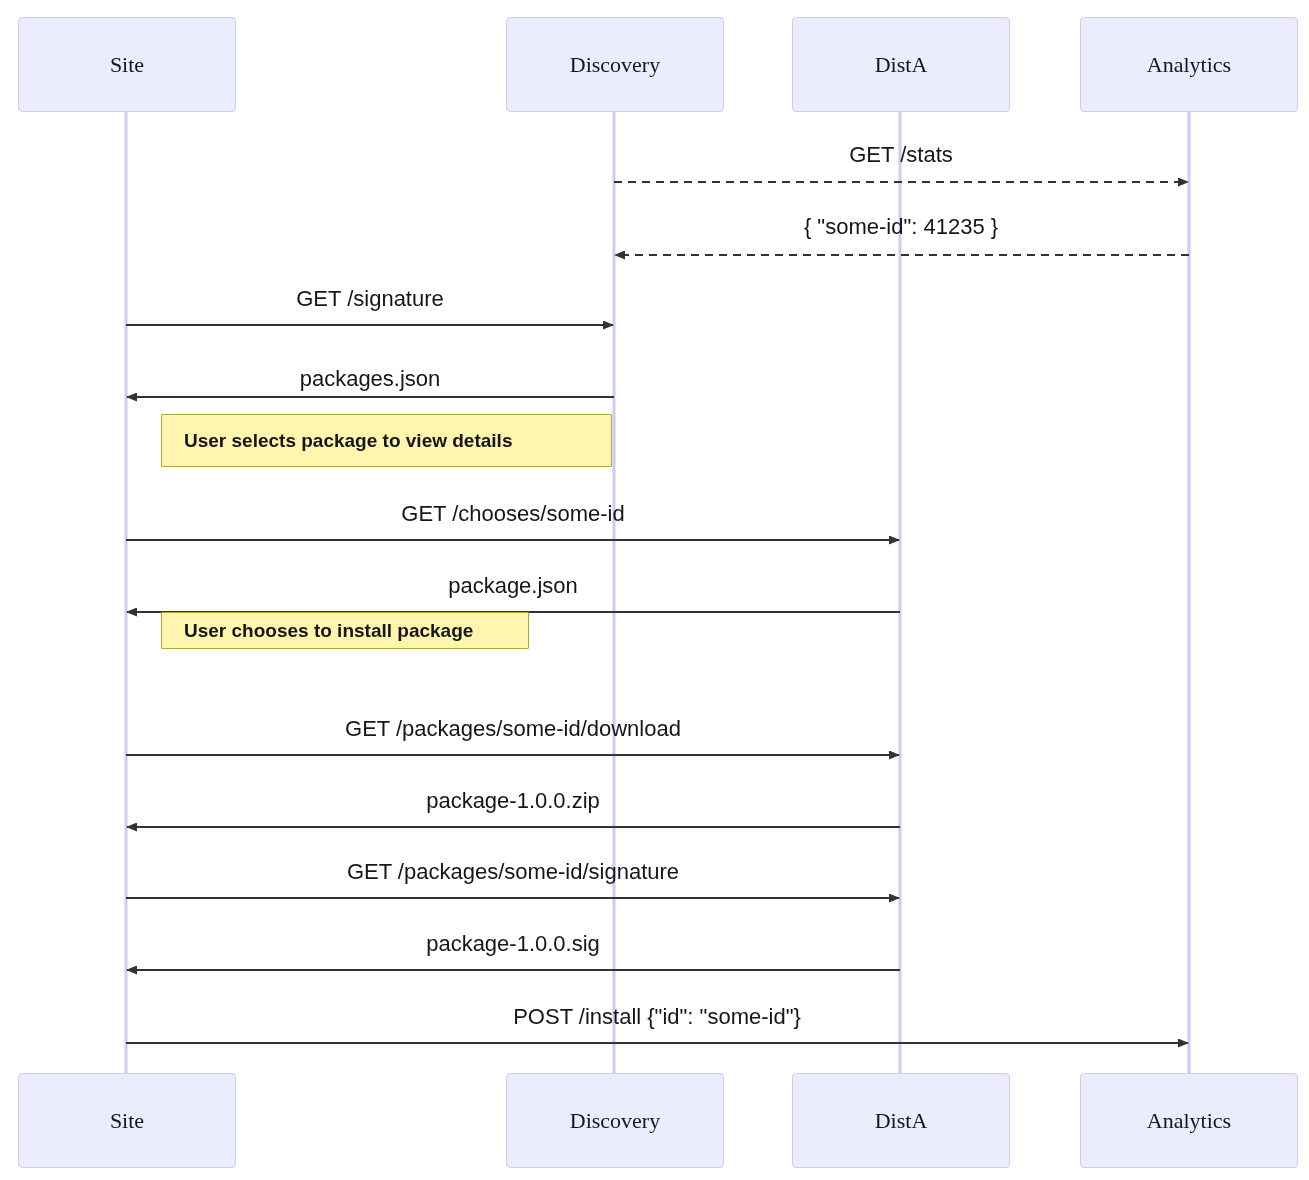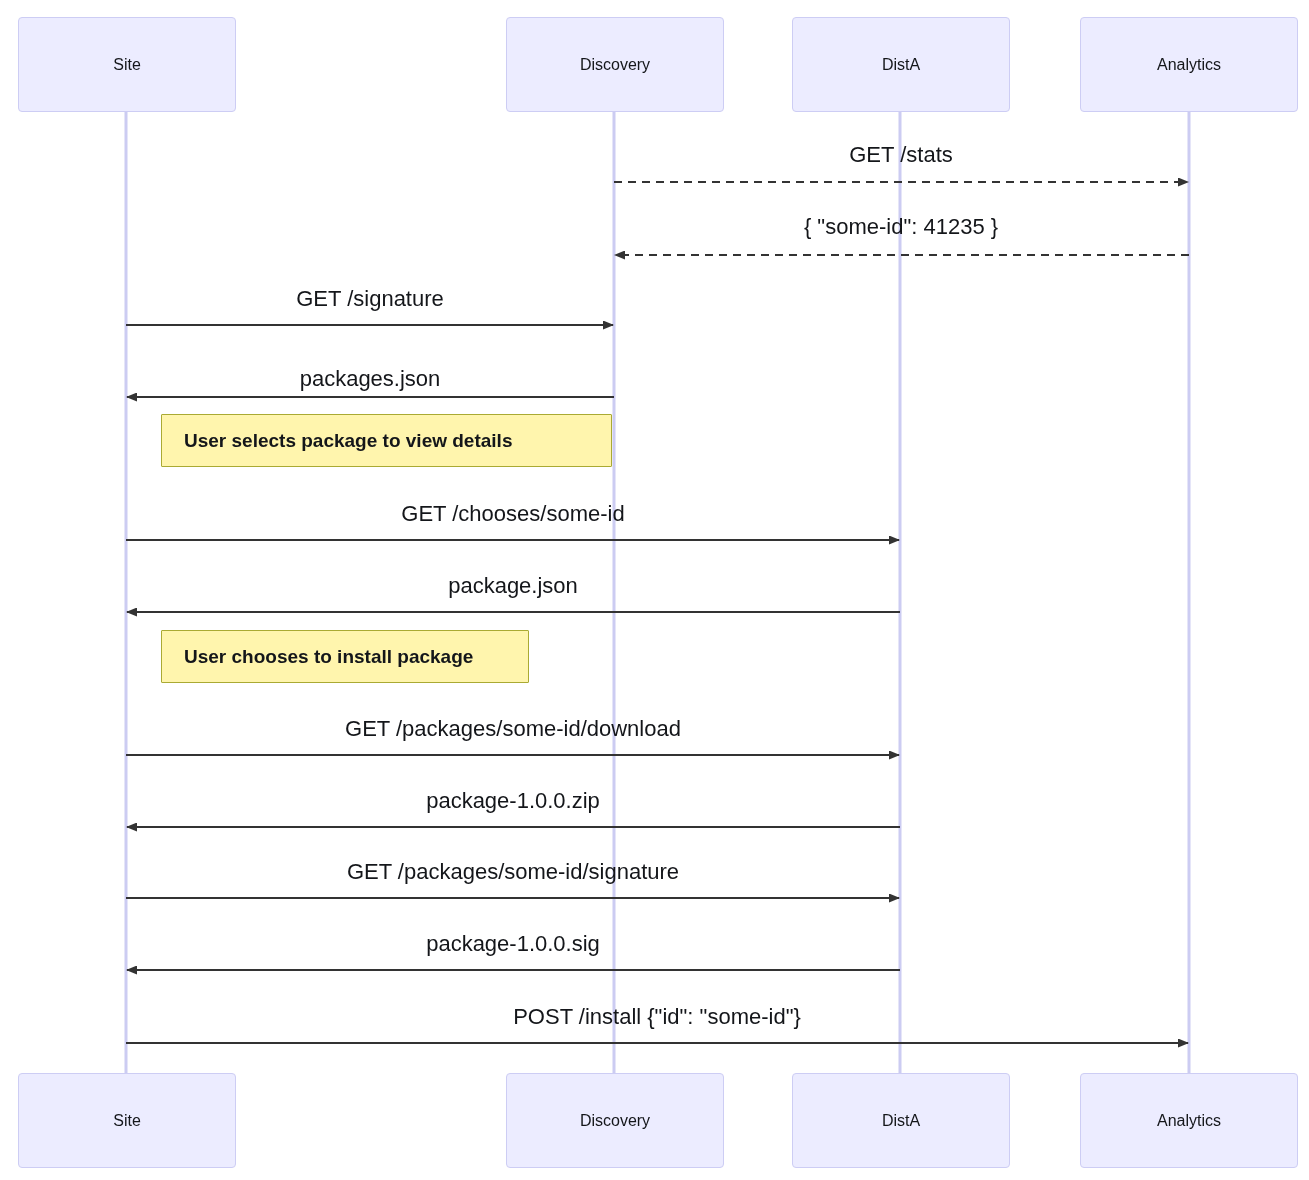--- a/index.html
+++ b/index.html
@@ -31,23 +31,23 @@
     position: absolute;
     box-sizing: border-box;
     background: #ECECFF;
     border: 1px solid #CDCDF4;
     border-radius: 4px;
     display: flex;
     align-items: center;
     justify-content: center;
   }
   .actor-label {
-    font-size: 16px;
+    font-size: 22px;
     color: #14161a;
-    font-family: Liberation Sans, sans-serif;
+    font-family: Liberation Serif, serif;
     line-height: 1;
     white-space: nowrap;
   }
   
   .msg-label {
     position: absolute;
     font-size: 22px;
     color: #14161a;
     white-space: nowrap;
     transform: translateX(-50%);
@@ -135,21 +135,21 @@
       <div class="msg-label" style="left: 513px; top: 790px;">package-1.0.0.zip</div>
       <div class="msg-label" style="left: 513px; top: 861px;">GET /packages/some-id/signature</div>
       <div class="msg-label" style="left: 513px; top: 933px;">package-1.0.0.sig</div>
       <div class="msg-label" style="left: 657px; top: 1006px;">POST /install {"id": "some-id"}</div>
     </div>
 
   <div id="notes">
       <div class="note-box" style="left: 161px; top: 414px; width: 451px; height: 53px;">
         <span class="note-label">User selects package to view details</span>
       </div>
-      <div class="note-box" style="left: 161px; top: 630px; width: 368px; height: 53px;">
+      <div class="note-box" style="left: 161px; top: 612px; width: 368px; height: 37px;">
         <span class="note-label">User chooses to install package</span>
       </div>
     </div>
 
   <div id="actors-bottom">
       <div class="actor-box" style="left: 18px; top: 1073px; width: 218px; height: 95px;">
         <span class="actor-label">Site</span>
       </div>
       <div class="actor-box" style="left: 506px; top: 1073px; width: 218px; height: 95px;">
         <span class="actor-label">Discovery</span>

